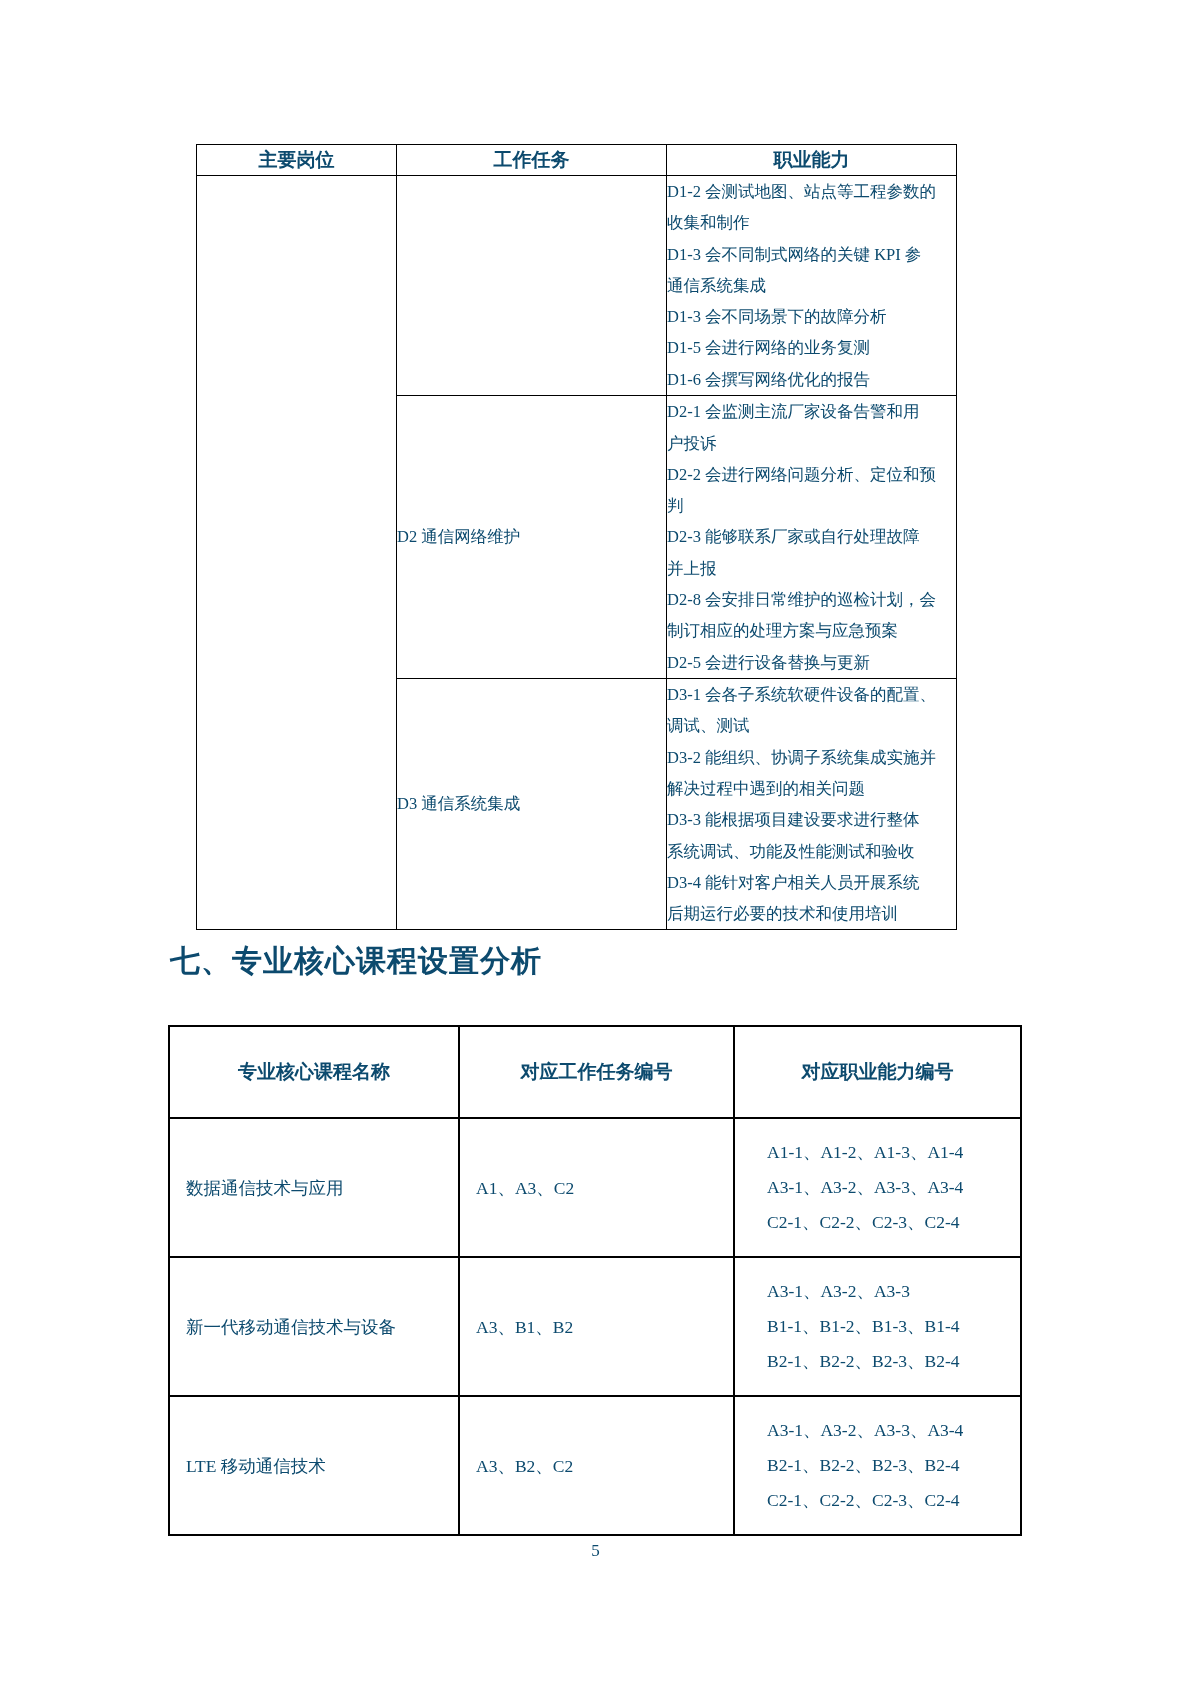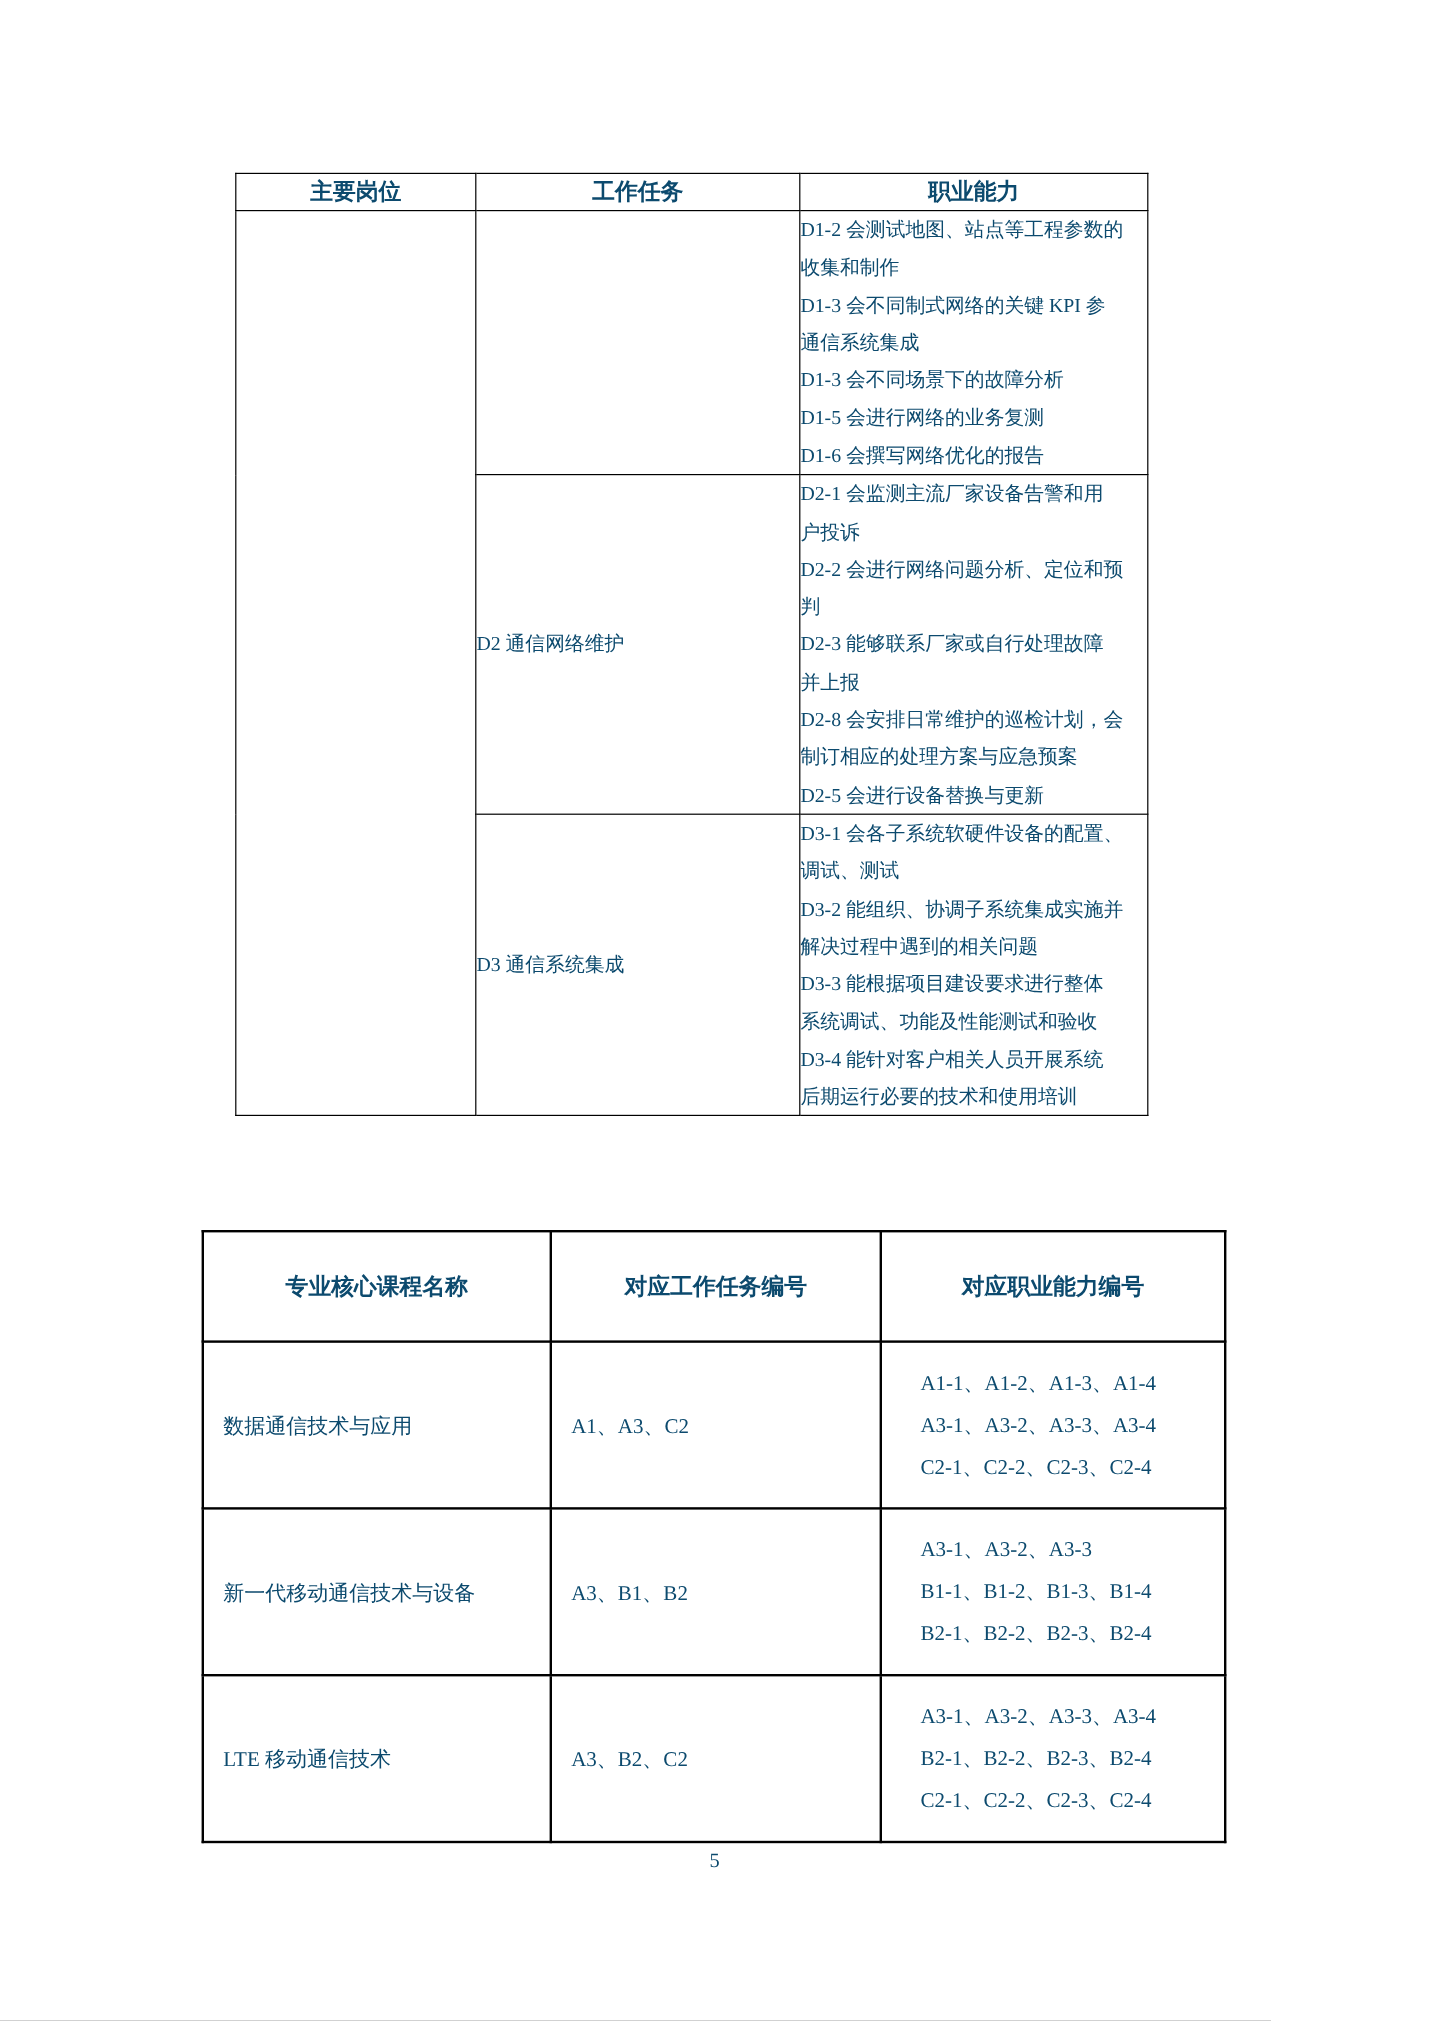--- a/index.html
+++ b/index.html
@@ -134,20 +134,21 @@
         <div class="ln">解决过程中遇到的相关问题</div>
         <div class="ln">D3-3 能根据项目建设要求进行整体</div>
         <div class="ln">系统调试、功能及性能测试和验收</div>
         <div class="ln">D3-4 能针对客户相关人员开展系统</div>
         <div class="ln">后期运行必要的技术和使用培训</div>
       </td>
     </tr>
   </tbody>
     </table>
 
+  <div class="heading">七、专业核心课程设置分析</div>
 
   <table class="t2">
     <colgroup>
       <col style="width:290px">
         <col style="width:275px">
         <col style="width:287px">
     </colgroup>
     <tbody>
         <tr>
       <th>专业核心课程名称</th>

